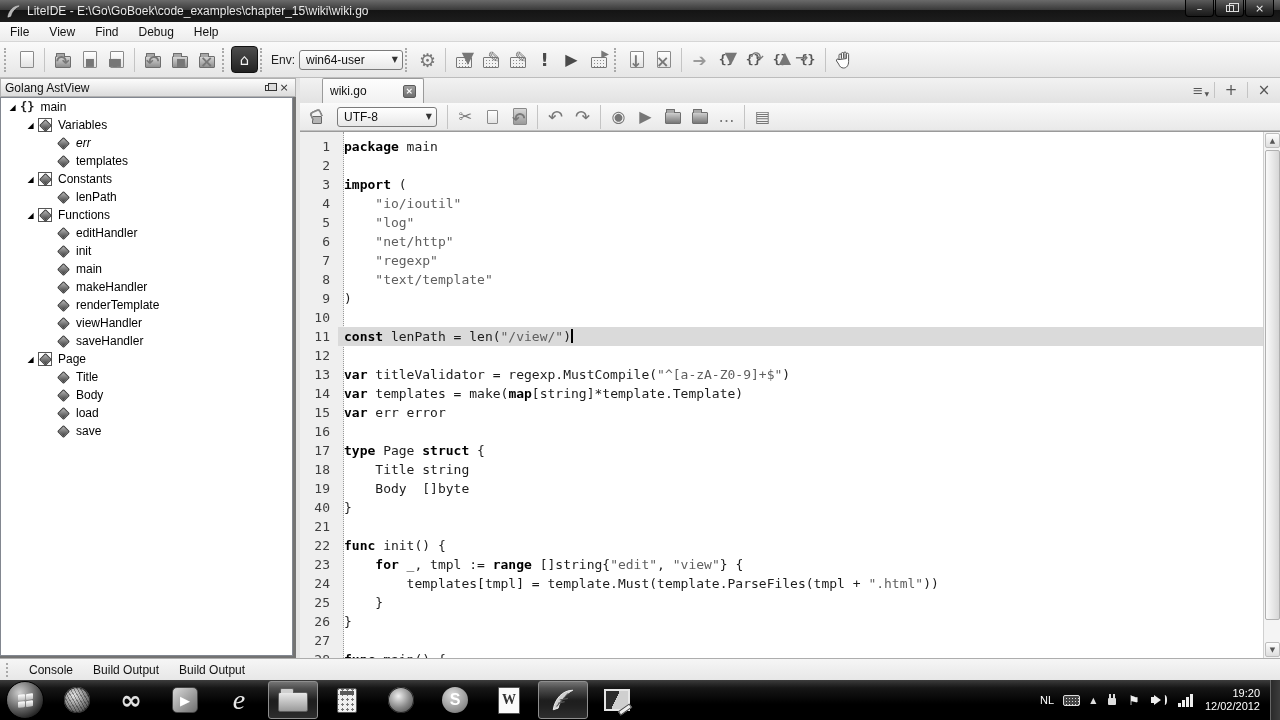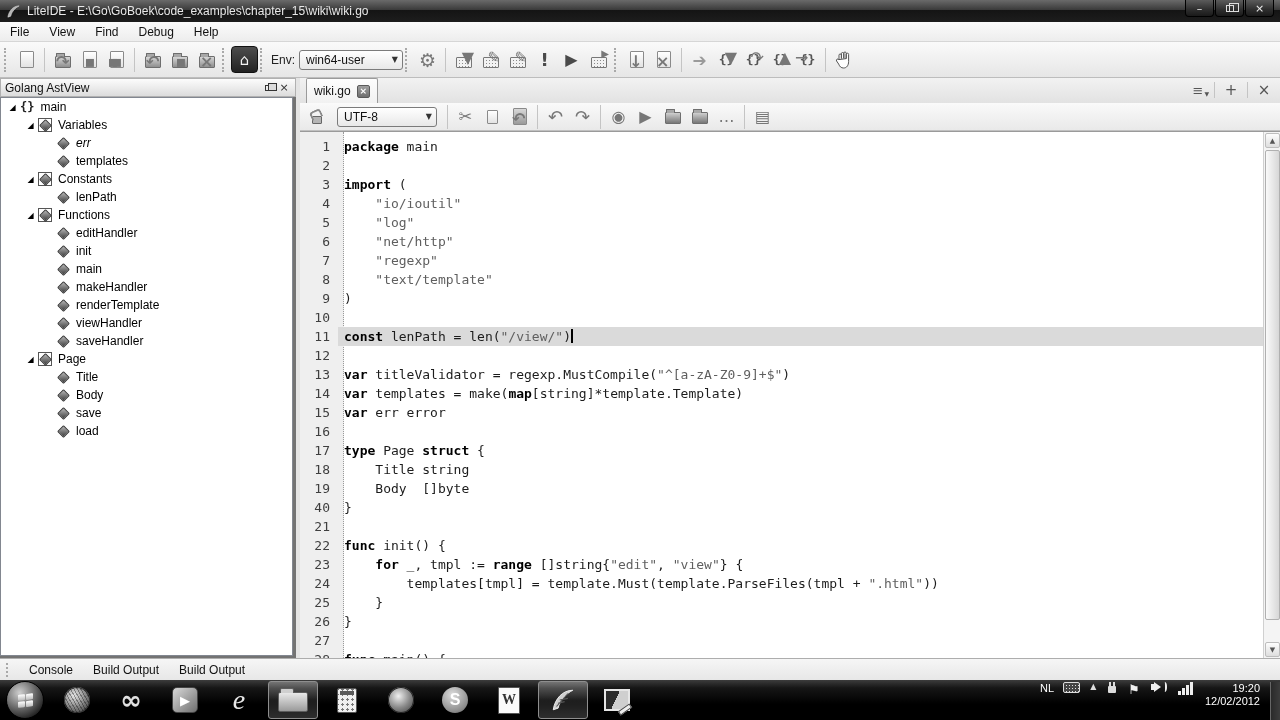--- a/index.html
+++ b/index.html
@@ -65,22 +65,22 @@
   .ti-braces { font-family:"DejaVu Sans Mono", monospace; font-weight:bold; font-size:12px; color:#222; }
   .ti-box { width:14px; height:14px; border:1px solid #555; background:#fff; display:flex; align-items:center; justify-content:center; }
   .rhomb { width:9px; height:9px; transform:rotate(45deg); background:linear-gradient(135deg,#b5b5b5,#3e3e3e); border:1px solid #333; border-radius:1px; }
   .ti-leaf { width:14px; display:flex; justify-content:center; }
 
   .splitter { position:absolute; top:78px; left:296px; width:4px; height:580px; background:#e4e4e4; }
 
   
   .editor { position:absolute; top:78px; left:300px; right:0; height:580px; background:#f2f2f2; }
   .tabbar { position:absolute; top:0; left:0; right:0; height:25px; background:linear-gradient(#f2f2f2,#e2e2e2); display:flex; align-items:flex-end; }
-  .tab { height:23px; margin-left:6px; background:linear-gradient(#fdfdfd,#f1f1f1); border:1px solid #9a9a9a; border-bottom:none;
-    border-radius:2px 2px 0 0; display:flex; align-items:center; padding:12px 7px; font-size:12px; color:#111; }
+  .tab { height:23px; margin-left:22px; background:linear-gradient(#fdfdfd,#f1f1f1); border:1px solid #9a9a9a; border-bottom:none;
+    border-radius:2px 2px 0 0; display:flex; align-items:center; padding:12px 7px; font-size:12px; color:#111;gap:30px; }
   .tab-close { width:13px; height:13px; margin-left:6px; background:linear-gradient(#9f9f9f,#6f6f6f); border:1px solid #5a5a5a; border-radius:2px;
     color:#fff; font-size:9px; display:flex; align-items:center; justify-content:center; font-weight:bold; }
   .tab-right { position:absolute; right:4px; top:2px; display:flex; align-items:center; }
   .tab-right .tb-btn { width:24px; height:20px; }
   .tab-right .glyph { font-size:13px; color:#555; }
 
   .ed-toolbar { position:absolute; top:25px; left:0; right:0; height:28px; background:linear-gradient(#fafafa,#e9e9e9);
     border-bottom:1px solid #c0c0c0; display:flex; align-items:center; padding-left:4px; }
   .lock-ico { width:10px; height:8px; background:linear-gradient(#c9a,#a98); background:#b5b5b5; border:1px solid #666; border-radius:1px; position:relative; margin:7px 6px 0 4px; }
   .lock-ico::before { content:""; position:absolute; left:-3px; top:-7px; width:8px; height:7px; border:2px solid #8a8a8a; border-bottom:none; border-radius:4px 4px 0 0; transform:rotate(-25deg); }
@@ -130,21 +130,21 @@
   .calc { width:20px; height:25px; background:#f0f0f0; border:1px solid #555; border-radius:2px; position:relative;
     background-image:radial-gradient(circle,#777 1px,transparent 1.3px); background-size:5px 5px; background-position:2px 8px; }
   .calc::before { content:""; position:absolute; top:2px; left:2px; right:2px; height:4px; background:#5a5a5a; }
   .fox { background:radial-gradient(circle at 40% 35%, #f0f0f0, #8a8a8a 50%, #333); box-shadow:inset 0 0 0 1px #222; }
   .skype { width:26px; height:26px; border-radius:50%; background:radial-gradient(circle at 40% 30%, #ddd, #8c8c8c 70%, #555); color:#fff; font-weight:bold; font-size:16px; display:flex; align-items:center; justify-content:center; }
   .page-ico { width:22px; height:27px; background:#fafafa; border:1px solid #555; border-radius:1px; position:relative; display:flex; align-items:center; justify-content:center; }
   .page-ico .w { font-family:"Liberation Serif", serif; font-weight:bold; font-size:14px; color:#333; }
   .img-ico { width:26px; height:22px; border:2px solid #e6e6e6; background:linear-gradient(115deg,#2b2b2b 45%,#cfcfcf 45%); position:relative; }
   .img-ico::after { content:""; position:absolute; right:-4px; bottom:-3px; width:12px; height:3px; background:#eee; transform:rotate(-35deg); border:1px solid #444; }
 
-  .tray { margin-left:auto; display:flex; align-items:flex-start; color:#fff; height:36px; }
+  .tray { margin-left:auto; display:flex; align-items:center; color:#fff; height:36px; }
   .tray .lang { font-size:11px; margin-right:9px; }
   .tray-kbd { width:17px; height:11px; border:1px solid #ddd; border-radius:2px; background:radial-gradient(circle,#ddd 0.7px,transparent 1px) 1px 1px/3px 3px,#444; margin-right:10px; }
   .tray-up { font-size:8px; color:#ddd; margin-right:11px; font-family:"DejaVu Sans", sans-serif; }
   .plug { width:10px; height:12px; position:relative; margin-right:11px; }
   .plug::before { content:""; position:absolute; left:1px; top:4px; width:8px; height:7px; background:#ddd; border-radius:1px; }
   .plug::after { content:""; position:absolute; left:2px; top:0; width:2px; height:4px; background:#ddd; box-shadow:4px 0 0 #ddd; }
   .tray-flag { font-size:13px; color:#eee; margin-right:11px; font-family:"DejaVu Sans", sans-serif; }
   .speaker { display:flex; align-items:center; margin-right:10px; }
   .spk-cone { width:0; height:0; border-top:5px solid transparent; border-bottom:5px solid transparent; border-right:7px solid #eee; }
   .spk-box { width:3px; height:6px; background:#eee; }
@@ -423,28 +423,28 @@
           <span class="ti ti-leaf">
             <span class="rhomb"></span>
           </span>
           <span>Body</span>
         </div>
         <div class="tree-row" style="padding-left: 42px;">
           <span class="tw-exp glyph"></span>
           <span class="ti ti-leaf">
             <span class="rhomb"></span>
           </span>
+          <span>load</span>
+        </div>
+        <div class="tree-row" style="padding-left: 42px;">
+          <span class="tw-exp glyph"></span>
+          <span class="ti ti-leaf">
+            <span class="rhomb"></span>
+          </span>
           <span>save</span>
-        </div>
-        <div class="tree-row" style="padding-left: 42px;">
-          <span class="tw-exp glyph"></span>
-          <span class="ti ti-leaf">
-            <span class="rhomb"></span>
-          </span>
-          <span>load</span>
         </div>
       </div>
   </div>
 
   <div class="splitter"></div>
 
   <div class="editor">
     <div class="tabbar">
       <div class="tab">
         <span>wiki.go</span>

